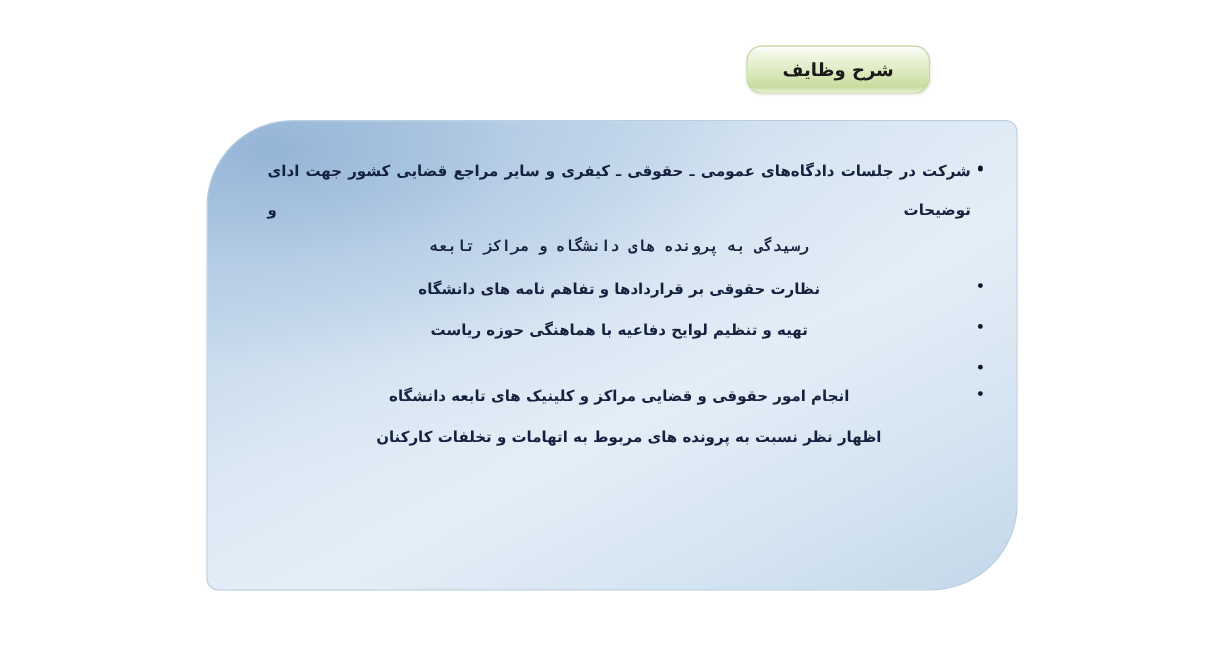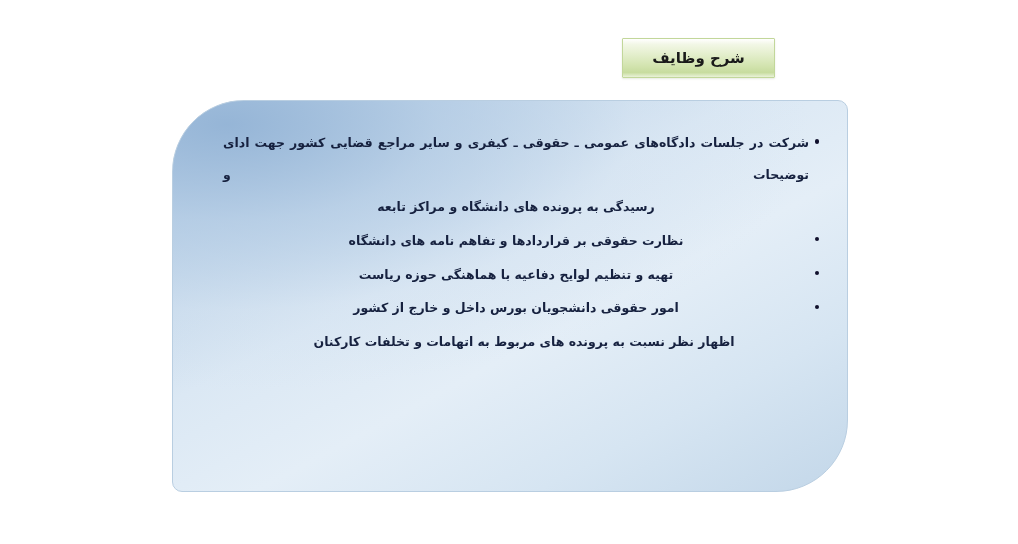--- a/index.html
+++ b/index.html
@@ -22,21 +22,21 @@
     height: 544px;
   }
 
   
   .title-tab {
     position: absolute;
     left: 622px;
     top: 38px;
     width: 153px;
     height: 40px;
-    border-radius: 1px;
+    border-radius: 13px;
     background: linear-gradient(180deg,
                 #ffffff 0%,
                 #f2f7e6 14%,
                 #e3eecb 42%,
                 #d3e4b0 70%,
                 #c7dc9e 88%,
                 #e9f2d8 100%);
     border: 1px solid #c2d79a;
     box-shadow: 0 1px 2px rgba(120,140,90,0.18);
     display: flex;
@@ -135,20 +135,21 @@
     text-align-last: center;
   }
   .bullet-row.wrap .bullet-text .ln1 {
     display: block;
     text-align: justify;
     text-align-last: justify;
   }
   .bullet-row.wrap .bullet-text .ln2 {
     display: block;
     text-align: center;
+    font-family: Liberation Mono, monospace;
   }
   .bullet-row.single .bullet-text {
     text-align: center;
   }
 </style>
 </head>
 <body>
 
 <div id="page">
 
@@ -173,25 +174,28 @@
       </div>
 
       <div class="bullet-row single">
         <span class="bullet-dot"></span>
         <span class="bullet-text">تهیه و تنظیم لوایح دفاعیه با هماهنگی حوزه ریاست</span>
       </div>
 
       <div class="bullet-row wrap">
         <span class="bullet-dot"></span>
         <span class="bullet-text">
-          <span class="ln2">امور حقوقی دانشجویان بورس داخل و خارج از کشور</span>
         </span>
       </div>
 
 
+      <div class="bullet-row single">
+        <span class="bullet-dot"></span>
+        <span class="bullet-text">انجام امور حقوقی و قضایی مراکز و کلینیک های تابعه دانشگاه</span>
+      </div>
 
 
       <div class="bullet-row single">
 
         <span class="bullet-text">اظهار نظر نسبت به پرونده های مربوط به اتهامات و تخلفات کارکنان</span>
       </div>
 
     </div>
   </div>
 

